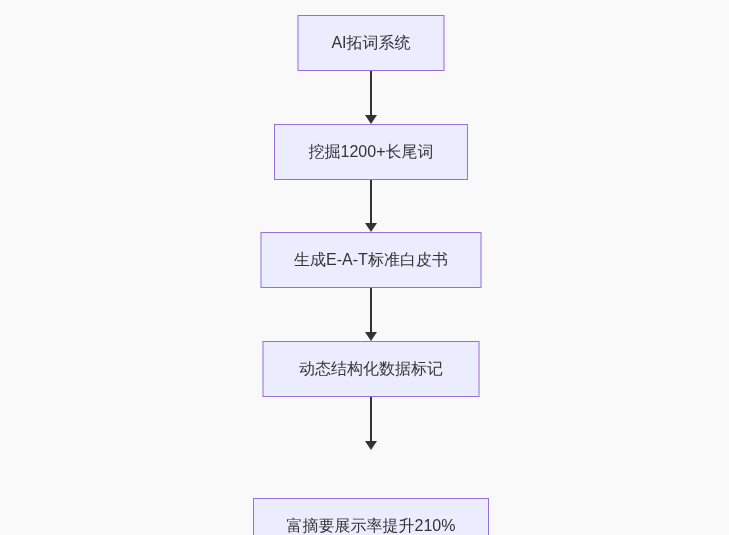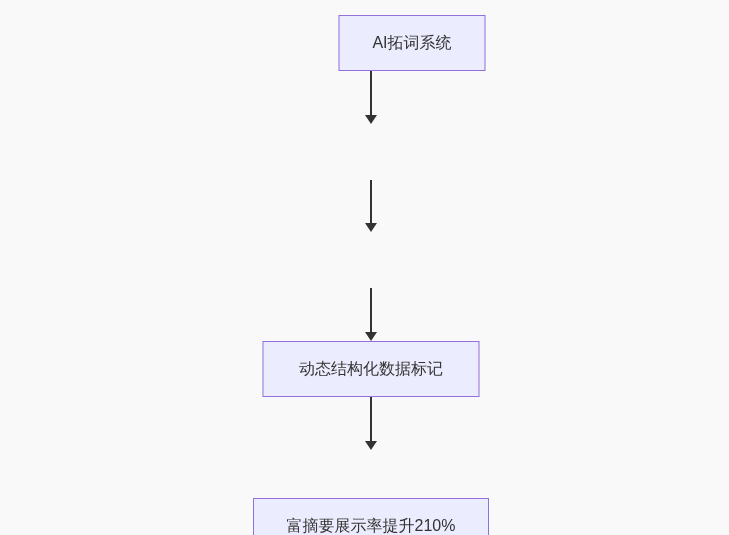--- a/index.html
+++ b/index.html
@@ -25,21 +25,21 @@
     align-items: center;
     justify-content: center;
     box-sizing: content-box;
   }
   .flow-node .node-label {
     color: #333333;
     font-size: 16px;
     white-space: nowrap;
     line-height: 1;
   }
-  .node-1 { top: 15px;  width: 145px; margin-left: 41px; }
+  .node-1 { top: 15px;  width: 145px; }
   .node-2 { top: 124px; width: 192px; }
   .node-3 { top: 232px; width: 219px; }
   .node-4 { top: 341px; width: 215px; }
   .node-5 { top: 450px; width: 234px; margin-top: 48px; }
 
   .edge {
     position: absolute;
     left: 371px;
     transform: translateX(-50%);
     width: 12px;
@@ -71,26 +71,32 @@
 
   <div class="flow-node node-1">
     <span class="node-label">AI拓词系统</span>
   </div>
 
   <div class="edge edge-1">
     <span class="arrow-line"></span>
     <span class="arrow-head"></span>
   </div>
 
+  <div class="flow-node node-2">
+    <span class="node-label">挖掘1200+长尾词</span>
+  </div>
 
   <div class="edge edge-2">
     <span class="arrow-line"></span>
     <span class="arrow-head"></span>
   </div>
 
+  <div class="flow-node node-3">
+    <span class="node-label">生成E-A-T标准白皮书</span>
+  </div>
 
   <div class="edge edge-3">
     <span class="arrow-line"></span>
     <span class="arrow-head"></span>
   </div>
 
   <div class="flow-node node-4">
     <span class="node-label">动态结构化数据标记</span>
   </div>
 

